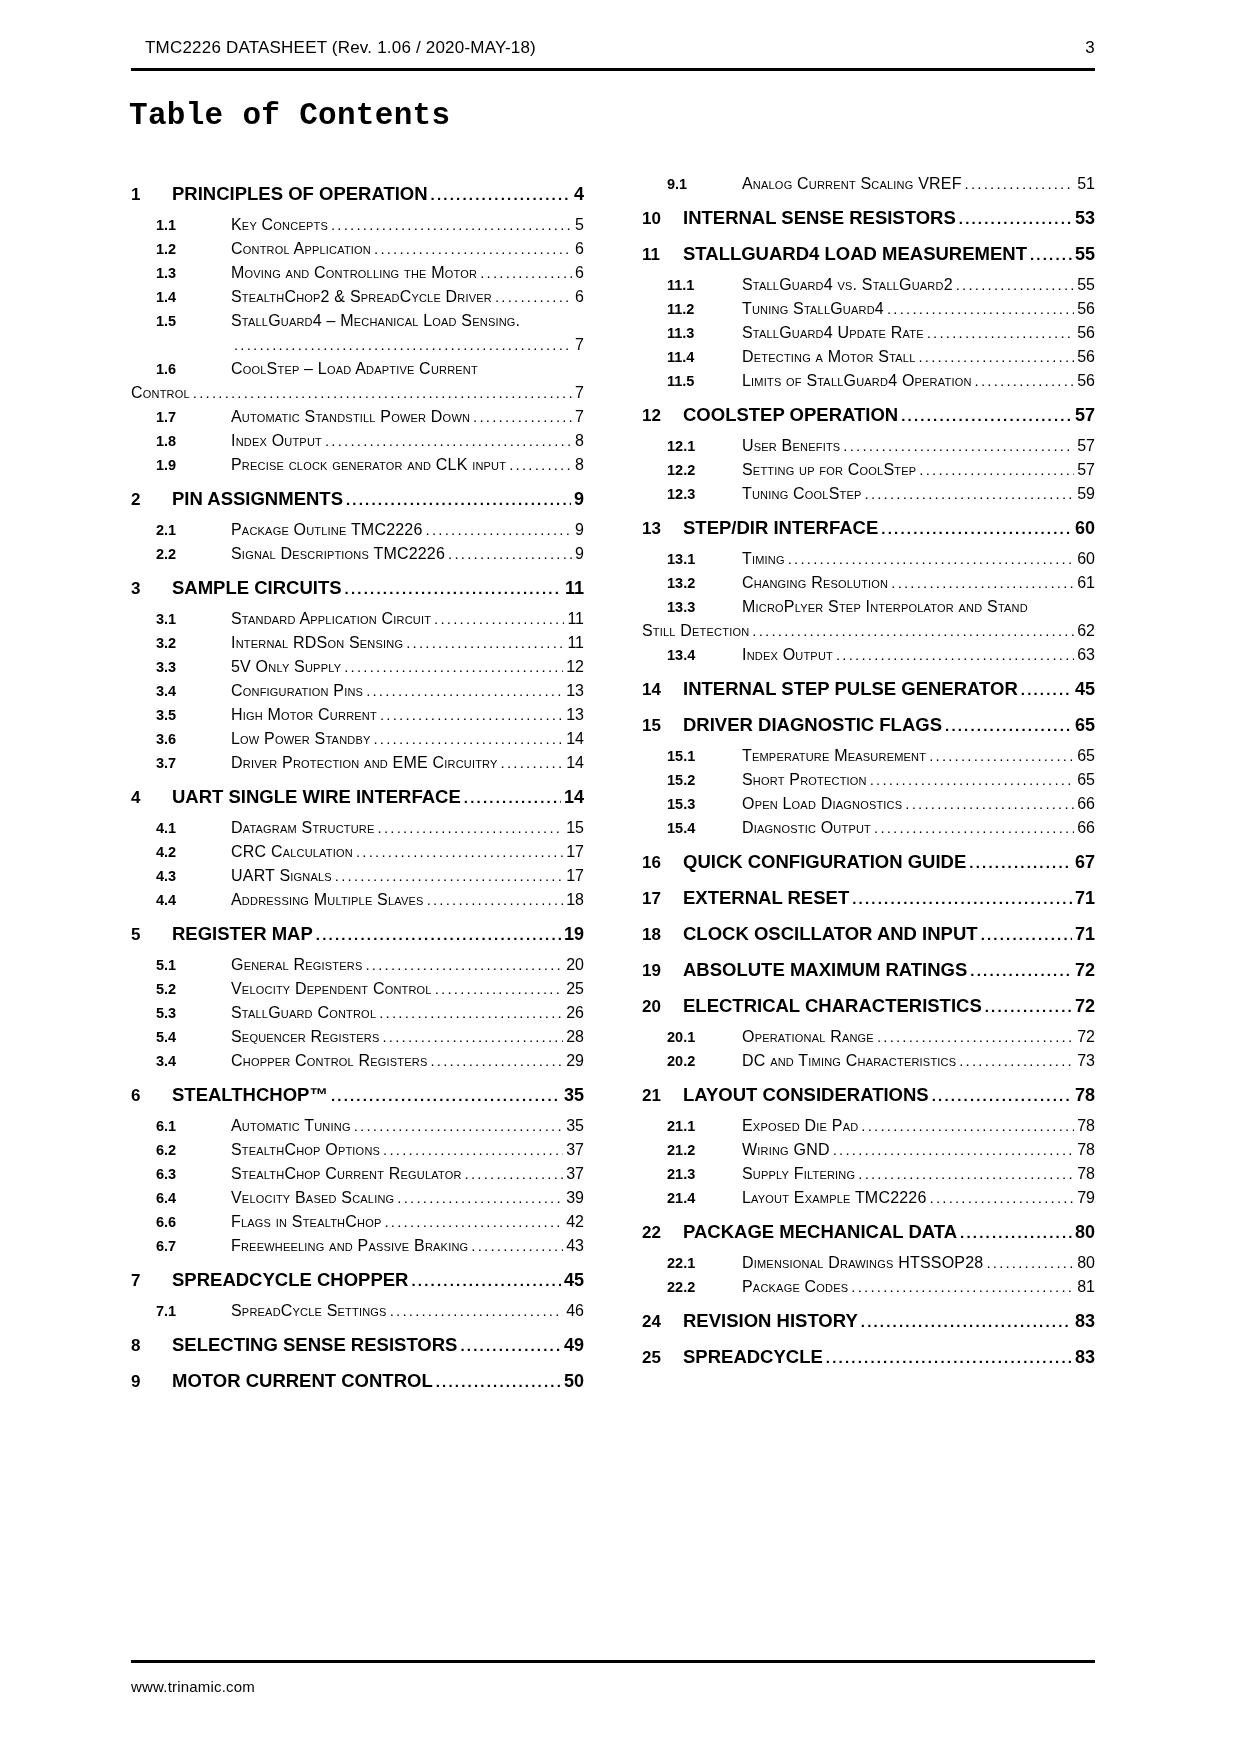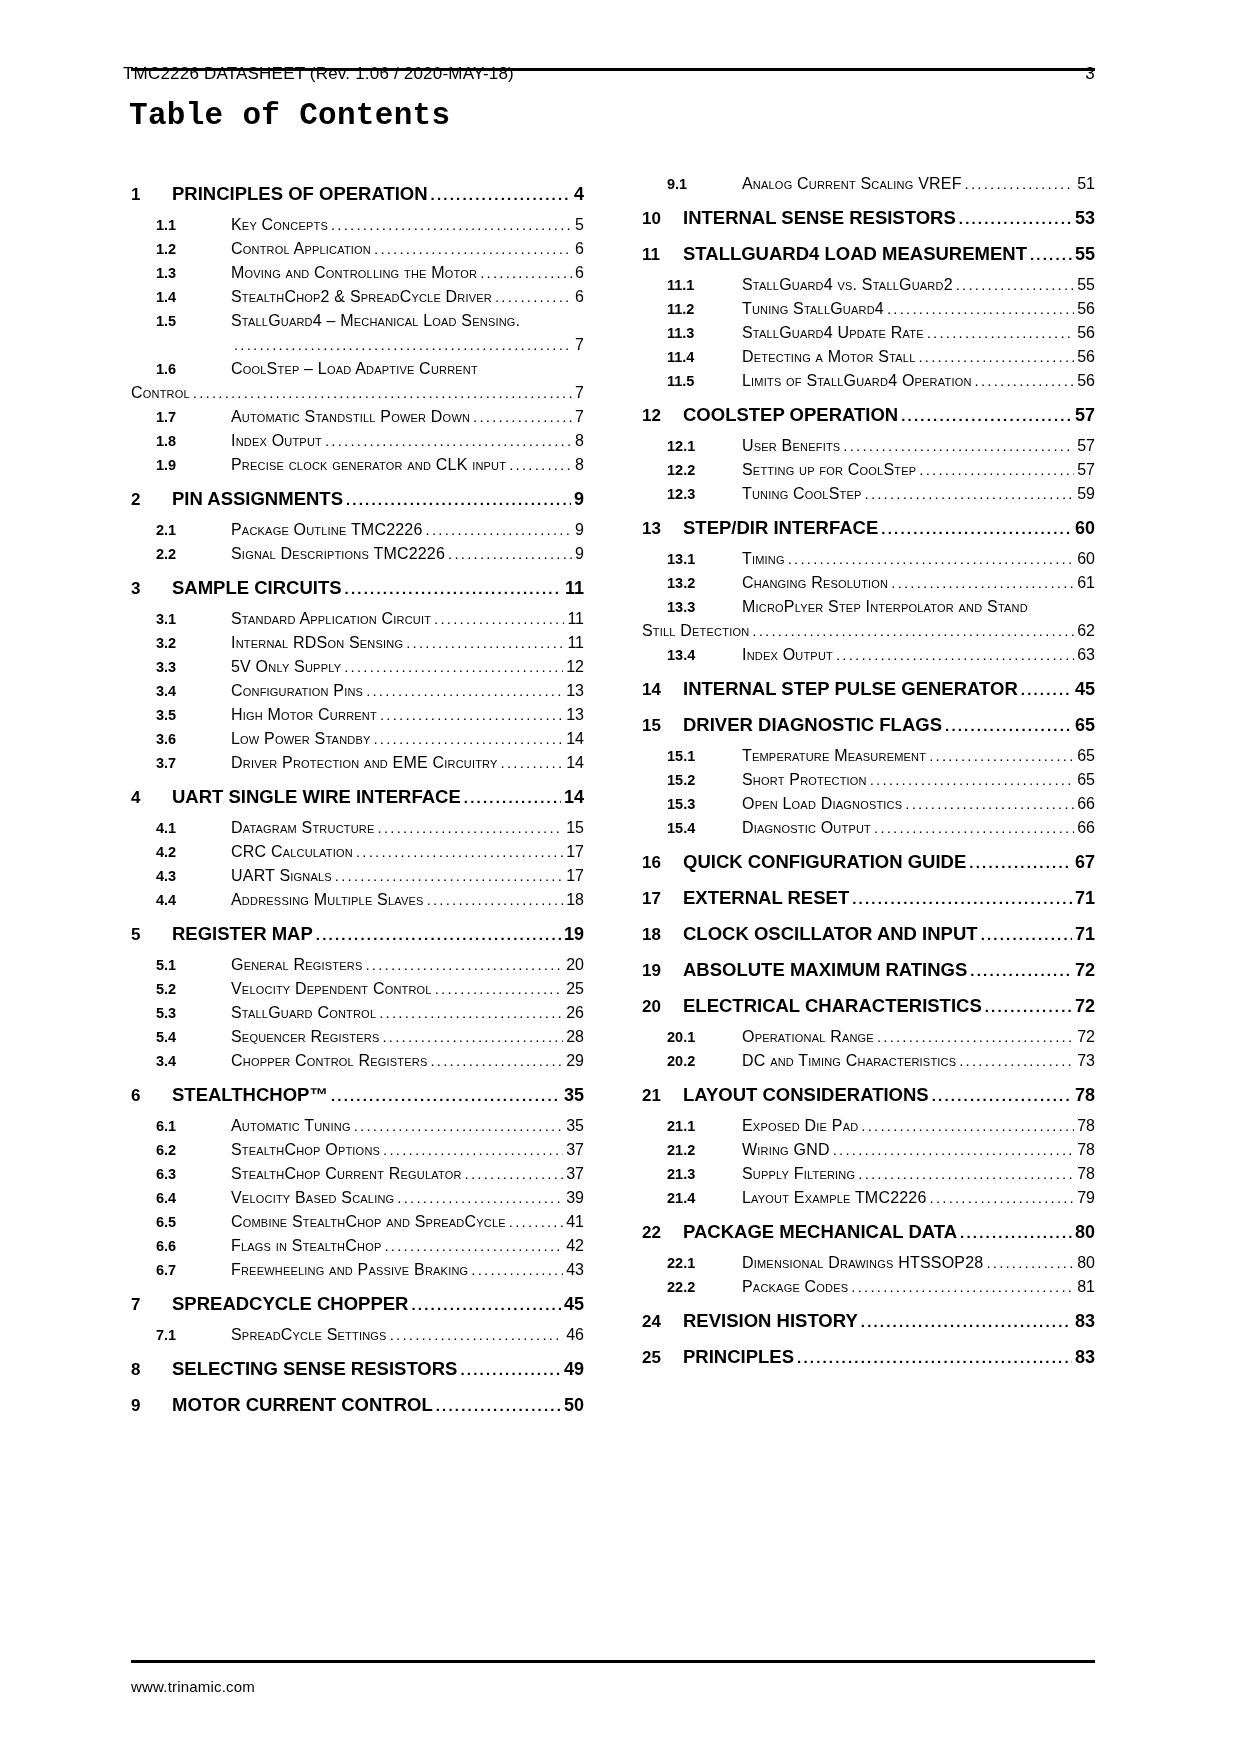--- a/index.html
+++ b/index.html
@@ -2,23 +2,23 @@
 <html><head>
 <meta charset="utf-8">
 <style>
   html,body{margin:0;padding:0;}
   body{
     width:1240px;height:1754px;position:relative;
     background:#ffffff;color:#000;
     font-family:"Liberation Sans",sans-serif;
     -webkit-font-smoothing:antialiased;
   }
-  .header{position:absolute;left:123px;right:145px;top:38px;
+  .header{position:absolute;left:145px;right:145px;top:38px;
     display:flex;justify-content:space-between;align-items:flex-end;
-    font-size:17px;letter-spacing:0.2px;margin-top:26px;}
+    font-size:17px;letter-spacing:0.2px;}
   .header-rule{position:absolute;left:131px;right:145px;top:68px;border-top:3px solid #000;}
   .page-title{position:absolute;left:129px;top:98px;margin:0;
     font-size:31px;font-weight:bold;letter-spacing:0.3px;font-family:Liberation Mono, monospace;}
   .toc{position:absolute;left:131px;right:145px;top:172px;display:flex;gap:58px;}
   .col{flex:1 1 0;min-width:0;}
 
   .row{display:flex;align-items:baseline;font-size:16px;line-height:24px;white-space:nowrap;}
   .row .num{flex:none;font-weight:bold;}
   .sub .num{margin-left:25px;width:75px;font-size:14.5px;}
   .t{flex:none;}
@@ -271,26 +271,20 @@
         <span class="leader"></span>
         <span class="pg">37</span>
       </div>
       <div class="row sub">
         <span class="num">6.4</span>
         <span class="t sc">Velocity Based Scaling</span>
         <span class="leader"></span>
         <span class="pg">39</span>
       </div>
       <div class="row sub">
-        <span class="num">6.5</span>
-        <span class="t sc">Combine StealthChop and SpreadCycle</span>
-        <span class="leader"></span>
-        <span class="pg">41</span>
-      </div>
-      <div class="row sub">
         <span class="num">6.6</span>
         <span class="t sc">Flags in StealthChop</span>
         <span class="leader"></span>
         <span class="pg">42</span>
       </div>
       <div class="row sub">
         <span class="num">6.7</span>
         <span class="t sc">Freewheeling and Passive Braking</span>
         <span class="leader"></span>
         <span class="pg">43</span>
@@ -553,21 +547,21 @@
         <span class="pg">81</span>
       </div>
       <div class="row chapter">
         <span class="num">24</span>
         <span class="t">REVISION HISTORY</span>
         <span class="leader"></span>
         <span class="pg">83</span>
       </div>
       <div class="row chapter">
         <span class="num">25</span>
-        <span class="t">PRINCIPLES</span>
+        <span class="t">SPREADCYCLE</span>
         <span class="leader"></span>
         <span class="pg">83</span>
       </div>
     </div>
 </div>
 
 <div class="footer-rule"></div>
 <div class="footer">
   <span>www.trinamic.com</span>
 </div>

